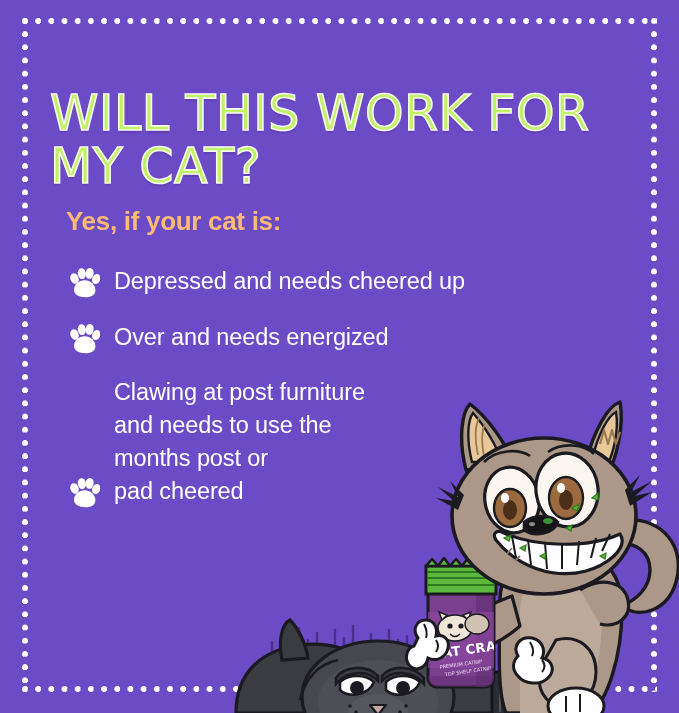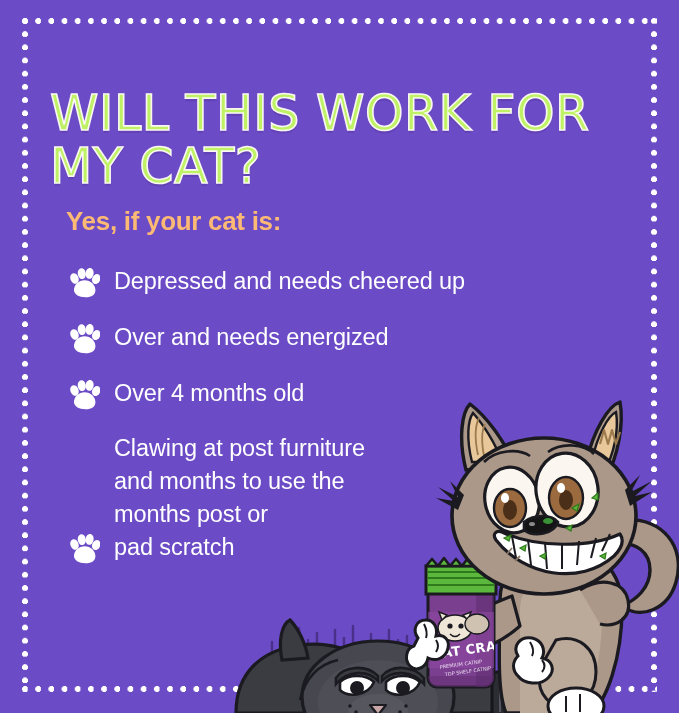--- a/index.html
+++ b/index.html
@@ -408,44 +408,32 @@
         <ellipse cx="13.8" cy="5.6" rx="4.0" ry="5.5" transform="rotate(-9 13.8 5.6)" fill="#ffffff"></ellipse>
         <ellipse cx="21.6" cy="5.4" rx="4.0" ry="5.5" transform="rotate(9 21.6 5.4)" fill="#ffffff"></ellipse>
         <ellipse cx="28.2" cy="11.0" rx="4.0" ry="5.2" transform="rotate(24 28.2 11)" fill="#ffffff"></ellipse>
         <path d="M16.6 12.2 C22.6 12.2 27.4 17.0 27.4 22.2 C27.4 26.6 23.6 29.2 17.6 29.2 C10.4 29.2 6.0 26.4 6.0 21.8 C6.0 16.6 10.8 12.2 16.6 12.2 Z" fill="#ffffff"></path>
       </svg>
       <div class="bullet-text">
         <span class="bl">Over and needs energized</span>
       </div>
     </div>
 
-    <div class="bullet-row">
-      <svg class="paw-icon" viewBox="0 0 32 30">
-        <ellipse cx="6.5" cy="10.5" rx="4.1" ry="5.4" transform="rotate(-22 6.5 10.5)" fill="#ffffff"></ellipse>
-        <ellipse cx="13.8" cy="5.6" rx="4.0" ry="5.5" transform="rotate(-9 13.8 5.6)" fill="#ffffff"></ellipse>
-        <ellipse cx="21.6" cy="5.4" rx="4.0" ry="5.5" transform="rotate(9 21.6 5.4)" fill="#ffffff"></ellipse>
-        <ellipse cx="28.2" cy="11.0" rx="4.0" ry="5.2" transform="rotate(24 28.2 11)" fill="#ffffff"></ellipse>
-        <path d="M16.6 12.2 C22.6 12.2 27.4 17.0 27.4 22.2 C27.4 26.6 23.6 29.2 17.6 29.2 C10.4 29.2 6.0 26.4 6.0 21.8 C6.0 16.6 10.8 12.2 16.6 12.2 Z" fill="#ffffff"></path>
-      </svg>
-      <div class="bullet-text">
-        <span class="bl">Over 4 months old</span>
-      </div>
-    </div>
 
     <div class="bullet-row">
       <svg class="paw-icon" viewBox="0 0 32 30">
         <ellipse cx="6.5" cy="10.5" rx="4.1" ry="5.4" transform="rotate(-22 6.5 10.5)" fill="#ffffff"></ellipse>
         <ellipse cx="13.8" cy="5.6" rx="4.0" ry="5.5" transform="rotate(-9 13.8 5.6)" fill="#ffffff"></ellipse>
         <ellipse cx="21.6" cy="5.4" rx="4.0" ry="5.5" transform="rotate(9 21.6 5.4)" fill="#ffffff"></ellipse>
         <ellipse cx="28.2" cy="11.0" rx="4.0" ry="5.2" transform="rotate(24 28.2 11)" fill="#ffffff"></ellipse>
         <path d="M16.6 12.2 C22.6 12.2 27.4 17.0 27.4 22.2 C27.4 26.6 23.6 29.2 17.6 29.2 C10.4 29.2 6.0 26.4 6.0 21.8 C6.0 16.6 10.8 12.2 16.6 12.2 Z" fill="#ffffff"></path>
       </svg>
       <div class="bullet-text">
         <span class="bl">Clawing at post furniture</span>
-        <span class="bl">and months to use the</span>
+        <span class="bl">and needs to use the</span>
         <span class="bl">months post or</span>
-        <span class="bl">pad scratch</span>
+        <span class="bl">pad cheered</span>
       </div>
     </div>
 
   </div>
 
 </div>
 
 </body></html>

